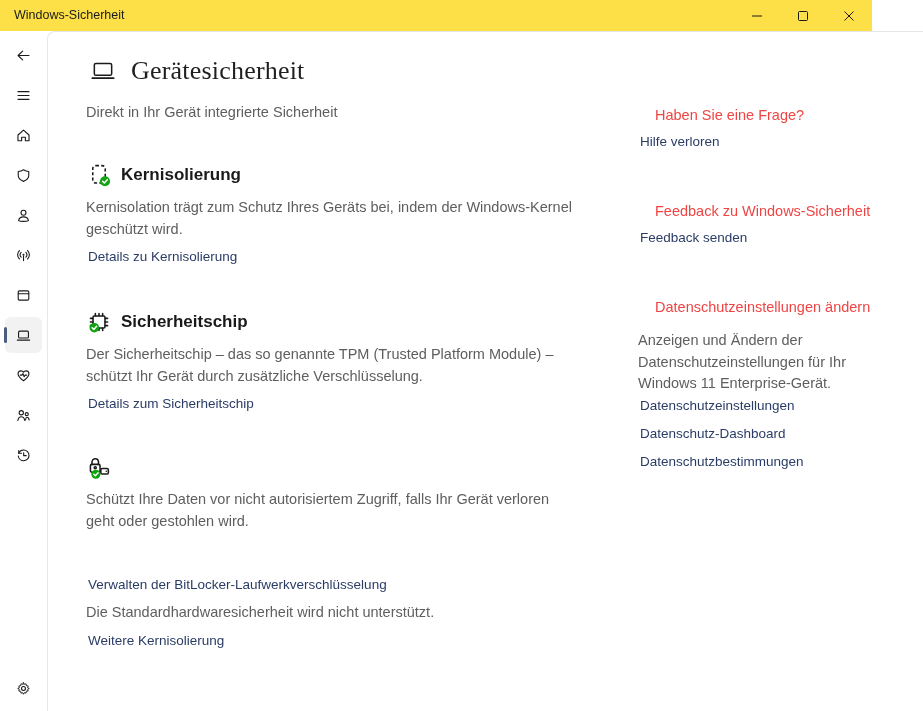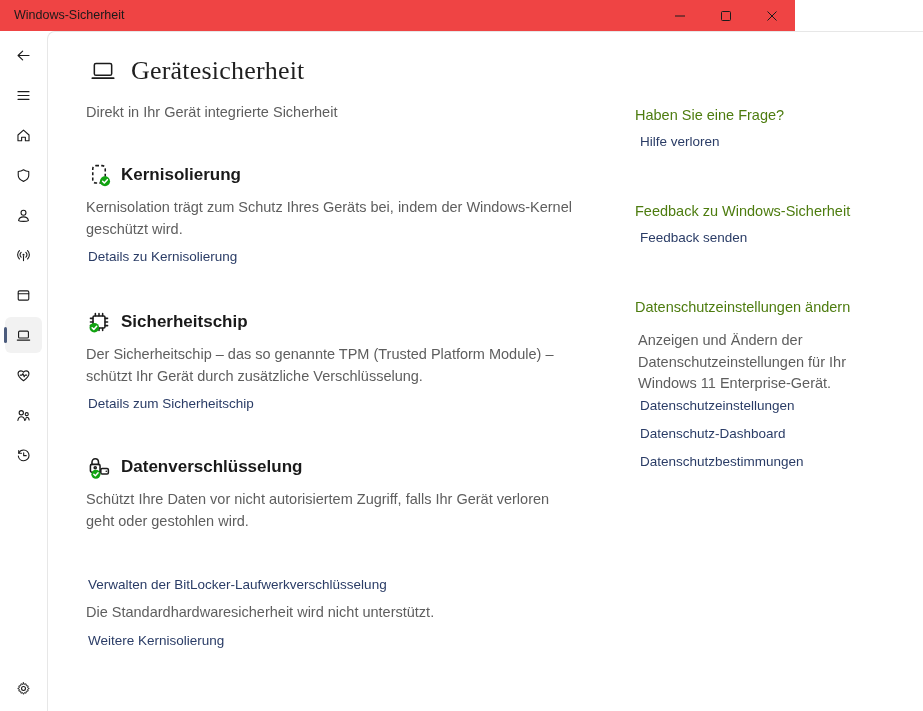--- a/index.html
+++ b/index.html
@@ -1,40 +1,40 @@
 <!DOCTYPE html>
 <html><head>
 <meta charset="utf-8">
 <style>
   * { margin:0; padding:0; box-sizing:border-box; }
   html,body { width:923px; height:711px; background:#ffffff; overflow:hidden;
     font-family:"Liberation Sans","DejaVu Sans",sans-serif; color:#1b1b1b;
     -webkit-font-smoothing:antialiased; }
-  .titlebar { position:absolute; left:0; top:0; width:795px; height:31px; background:#ef4444; }
+  .titlebar { position:absolute; left:0; top:0; width:872px; height:31px; background:#fde047; }
   .titlebar-title { position:absolute; left:14px; top:0; line-height:31px; font-size:12.5px; color:#1a1a1a; }
   .win-controls { position:absolute; right:0; top:0; height:31px; display:flex; }
   .win-btn { width:46px; height:31px; border:none; background:transparent; display:flex; align-items:center; justify-content:center; cursor:pointer; }
   .content-panel { position:absolute; left:47px; top:31px; width:876px; height:680px;
     background:#ffffff; border-top:1px solid #e7e7e7; border-left:1px solid #e7e7e7;
     border-top-left-radius:8px; }
   .sidebar { position:absolute; left:0; top:31px; width:47px; height:680px; background:#ffffff; }
   .side-item { position:absolute; left:5px; width:37px; height:36px; display:flex; align-items:center; justify-content:center; border-radius:6px; cursor:pointer; background:transparent; border:none; }
   .side-item.selected { background:#f2f2f2; }
   .accent-pill { position:absolute; left:-1px; top:10px; width:3px; height:16px; border-radius:2px; background:#4c5c7d; }
   svg { display:block; }
   .stroke { fill:none; stroke:#1b1b1b; stroke-width:1.3; stroke-linecap:round; stroke-linejoin:round; }
   .page-title-row { position:absolute; left:88px; top:56px; display:flex; align-items:center; gap:13px;font-family:Liberation Serif, serif; }
   .page-title { font-size:26px; font-weight:300; color:#1f1f1f; letter-spacing:0.2px; }
   .page-subtitle { position:absolute; left:86px; top:104px; font-size:14.5px; color:#5e5e5e; }
   .section-head { position:absolute; display:flex; align-items:center; gap:9px; }
   .section-title { font-size:17px; font-weight:700; color:#1a1a1a; }
   .section-body { position:absolute; left:86px; max-width:488px; font-size:14.5px; line-height:21.5px; color:#5e5e5e; }
   .link { color:#2a3c66; font-size:13.5px; text-decoration:none; cursor:pointer; display:inline-block; }
   .abs { position:absolute; }
-  .aside-heading { position:absolute; left:635px; font-size:14.5px; color:#4d7c0f; }
+  .aside-heading { position:absolute; left:655px; font-size:14.5px; color:#ef4444; }
   .aside-body { position:absolute; left:638px; max-width:226px; font-size:14.5px; line-height:21.5px; color:#5e5e5e; }
   .aside-link { position:absolute; left:640px; }
 </style>
 </head>
 <body>
 
 <div class="titlebar">
   <span class="titlebar-title">Windows-Sicherheit</span>
   <div class="win-controls">
     <button class="win-btn">
@@ -228,21 +228,20 @@
         <path d="M4.6 8 V6.4 C4.6 4.8 5.7 3.6 7.1 3.6 C8.5 3.6 9.6 4.8 9.6 6.4 V8"></path>
         <rect x="3.4" y="8" width="7.4" height="6" rx="1.1"></rect>
         <circle cx="7.1" cy="10.6" r="0.8"></circle>
         <rect x="11.4" y="11.2" width="5.8" height="4.2" rx="1"></rect>
         <path d="M15.6 13.3 h0.01"></path>
       </g>
       <circle cx="7.6" cy="15.6" r="3.5" fill="#10a310"></circle>
       <path d="M6 15.6 L7.2 16.8 L9.3 14.5" fill="none" stroke="#ffffff" stroke-width="1.1" stroke-linecap="round" stroke-linejoin="round"></path>
     </svg>
   </span>
-  <span class="section-title">Datenverschlüsselung</span>
 </div>
 <div class="section-body" style="top:489px;">Schützt Ihre Daten vor nicht autorisiertem Zugriff, falls Ihr Gerät verloren geht oder gestohlen wird.</div>
 <a class="link abs" style="left:88px; top:541px;margin-top:36px;">Verwalten der BitLocker-Laufwerkverschlüsselung</a>
 
 <div class="section-body" style="top:602px; max-width:520px;">Die Standardhardwaresicherheit wird nicht unterstützt.</div>
 <a class="link abs" style="left:88px; top:633px;">Weitere Kernisolierung</a>
 
 <div class="aside-heading" style="top:107px;">Haben Sie eine Frage?</div>
 <a class="link aside-link" style="top:134px;">Hilfe verloren</a>
 

